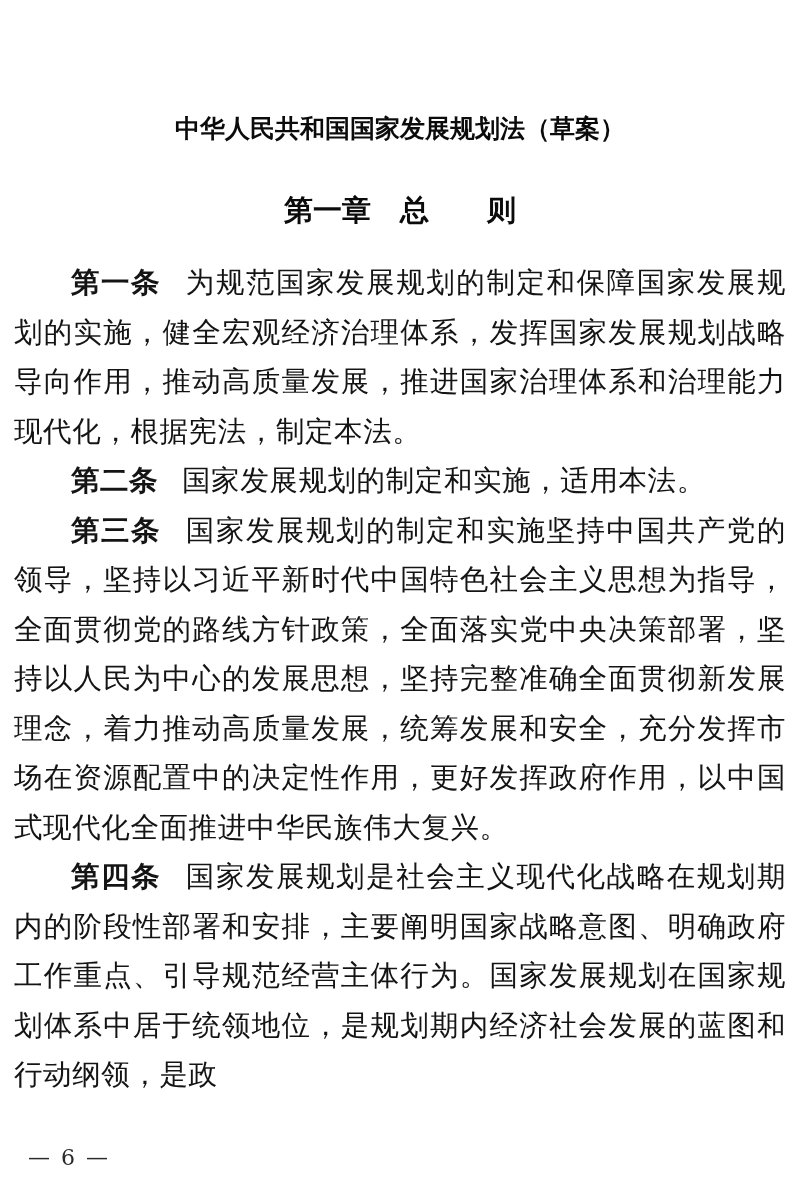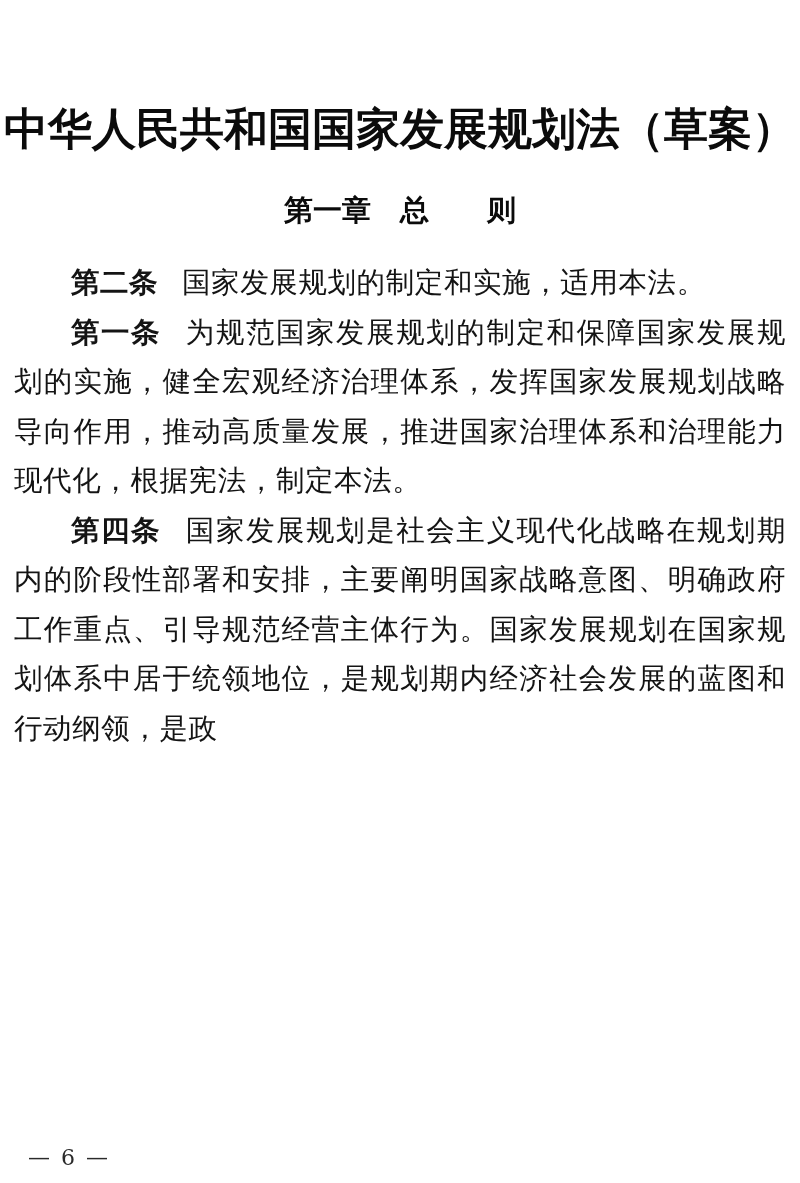--- a/index.html
+++ b/index.html
@@ -27,21 +27,21 @@
 
   
   .doc-title {
     position: absolute;
     left: 0;
     top: 103px;
     width: 800px;
     text-align: center;
     font-family: "DejaVu Sans", "Liberation Sans", sans-serif;
     font-weight: 700;
-    font-size: 44px;
+    font-size: 25px;
     line-height: 52px;
     letter-spacing: 0px;
     color: #0b0b0b;
     white-space: nowrap;
   }
 
   
   .chapter-heading {
     position: absolute;
     left: 0;
@@ -107,25 +107,26 @@
 <body>
 
 <div id="page">
 
   <div class="doc-title">中华人民共和国国家发展规划法（草案）</div>
 
   <div class="chapter-heading">第一章　总　　则</div>
 
   <div id="body-text">
 
+    <p class="para"><span class="art-label">第一条</span><span class="art-gap"></span><span>为规范国家发展规划的制定和保障国家发展规划的实施，健全宏观经济治理体系，发挥国家发展规划战略导向作用，推动高质量发展，推进国家治理体系和治理能力现代化，根据宪法，制定本法。</span></p>
+
     <p class="para"><span class="art-label">第二条</span><span class="art-gap"></span><span>国家发展规划的制定和实施，适用本法。</span></p>
 
-    <p class="para"><span class="art-label">第一条</span><span class="art-gap"></span><span>为规范国家发展规划的制定和保障国家发展规划的实施，健全宏观经济治理体系，发挥国家发展规划战略导向作用，推动高质量发展，推进国家治理体系和治理能力现代化，根据宪法，制定本法。</span></p>
 
-
+    <p class="para"><span class="art-label">第三条</span><span class="art-gap"></span><span>国家发展规划的制定和实施坚持中国共产党的领导，坚持以习近平新时代中国特色社会主义思想为指导，全面贯彻党的路线方针政策，全面落实党中央决策部署，坚持以人民为中心的发展思想，坚持完整准确全面贯彻新发展理念，着力推动高质量发展，统筹发展和安全，充分发挥市场在资源配置中的决定性作用，更好发挥政府作用，以中国式现代化全面推进中华民族伟大复兴。</span></p>
 
     <p class="para"><span class="art-label">第四条</span><span class="art-gap"></span><span>国家发展规划是社会主义现代化战略在规划期内的阶段性部署和安排，主要阐明国家战略意图、明确政府工作重点、引导规范经营主体行为。国家发展规划在国家规划体系中居于统领地位，是规划期内经济社会发展的蓝图和行动纲领，是政</span></p>
 
   </div>
 
   <div class="page-number">— 6 —</div>
 
 </div>
 
 </body></html>

